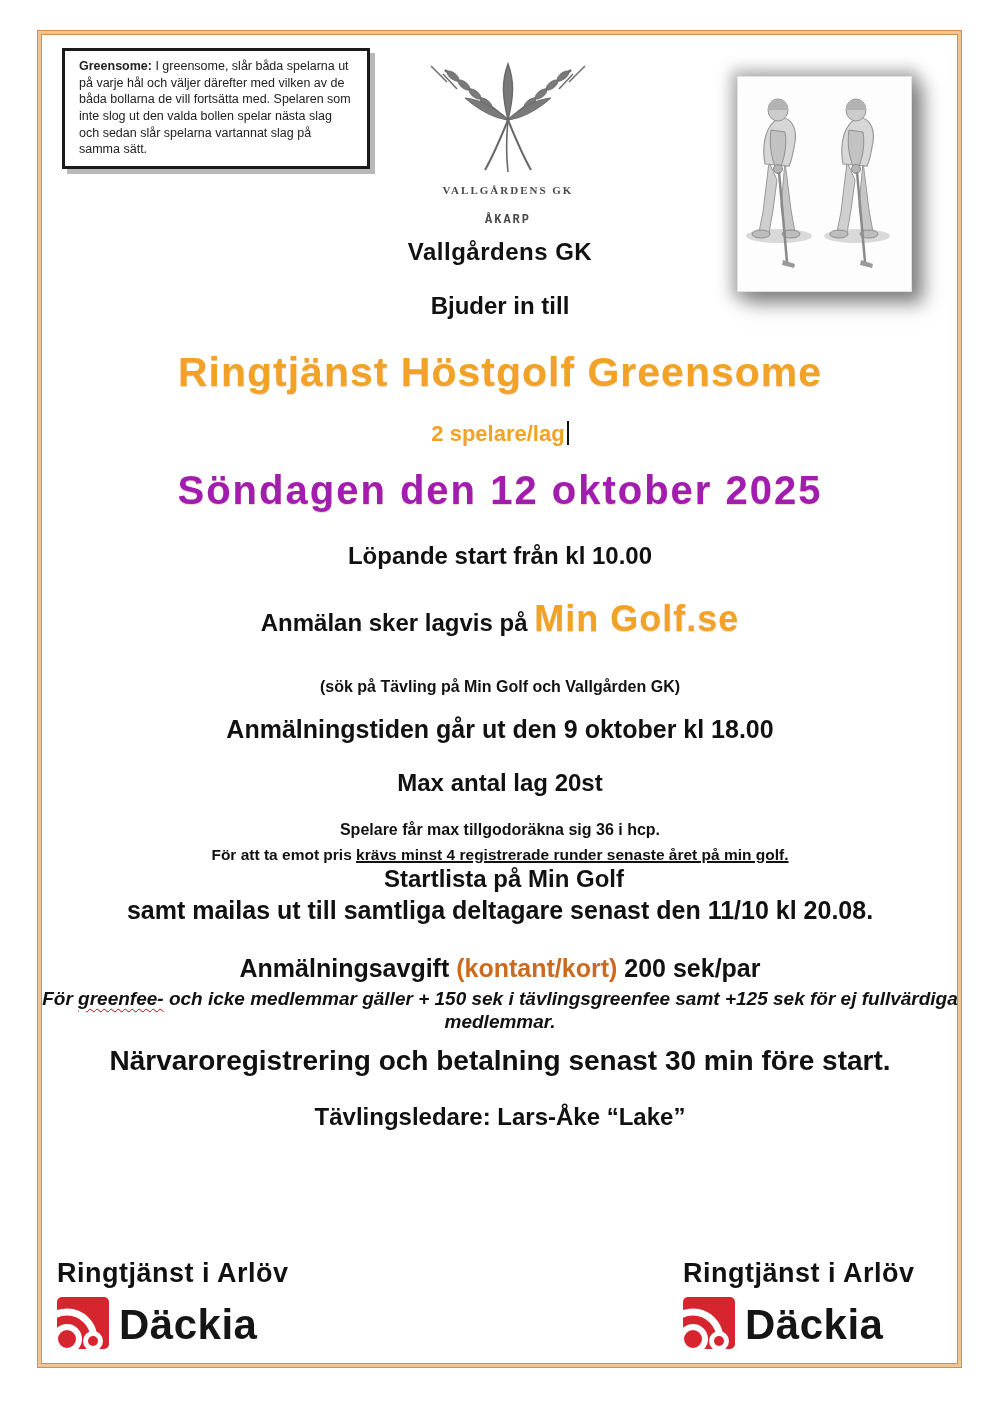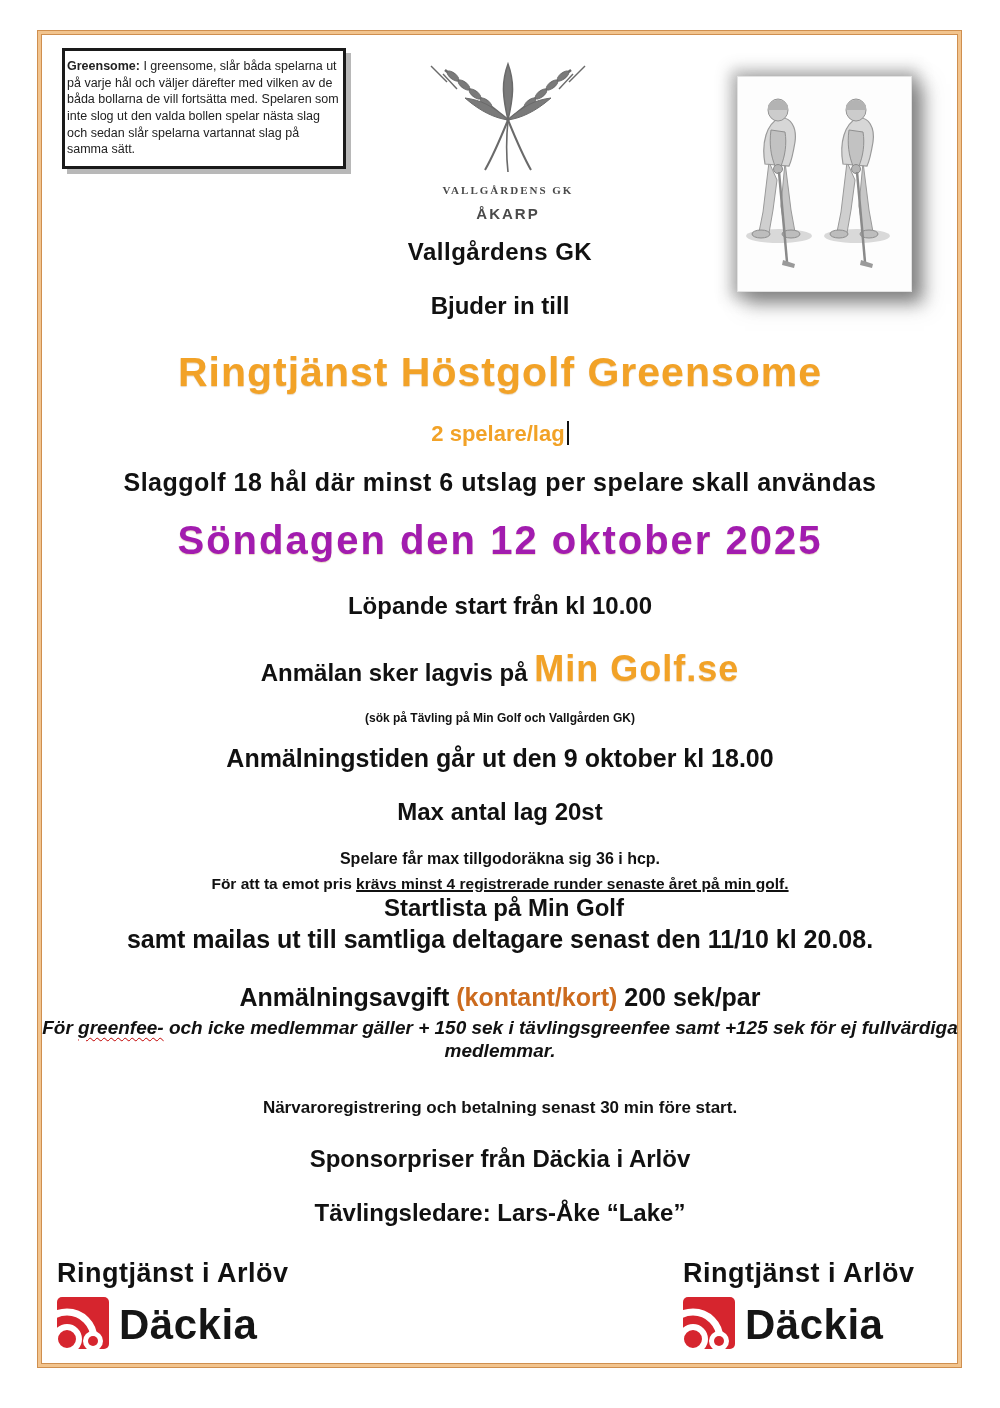--- a/index.html
+++ b/index.html
@@ -7,29 +7,29 @@
   body { font-family:"Liberation Sans", sans-serif; width:1000px; height:1408px; position:relative; overflow:hidden; }
 
   .page { position:absolute; inset:0; background:#ffffff; }
 
   
   .frame-outer { position:absolute; left:37px; top:30px; width:925px; height:1338px; border:1px solid #cf8f4f; pointer-events:none; }
   .frame-mid   { position:absolute; inset:0; border:3px solid #f2c48e; }
   .frame-inner { position:absolute; inset:0; border:1px solid #cf8f4f; }
 
   
-  .greensome-box { position:absolute; left:62px; top:48px; width:284px; height:121px;
+  .greensome-box { position:absolute; left:62px; top:48px; width:308px; height:121px;
     background:#fff; border:3px solid #1a1a1a; box-shadow:5px 5px 0 #b8b8b8;
-    padding:7px 2px; font-size:12.5px; line-height:1.33; color:#222; font-weight:500; }
+    padding:7px 14px; font-size:12.5px; line-height:1.33; color:#222; font-weight:500; }
   .greensome-box b { font-weight:bold; }
 
   
   .club-logo { position:absolute; left:398px; top:58px; width:220px; text-align:center; color:#5a5a5a; }
   .club-logo .name { font-family:"Liberation Serif", serif; font-weight:bold; font-size:11px; letter-spacing:2px; color:#4a4a4a; margin-top:2px; }
-  .club-logo .city { font-family:Liberation Sans, sans-serif; font-weight:bold; font-size:15px; letter-spacing:2px; color:#4a4a4a; margin-top:9px; }
+  .club-logo .city { font-family:Liberation Mono, monospace; font-weight:bold; font-size:12px; letter-spacing:2px; color:#4a4a4a; margin-top:17px; }
 
   
   .golfers-pic { position:absolute; left:737px; top:76px; width:175px; height:216px;
     background:#fdfdfd; border:1px solid #e2e2e2;
     box-shadow:0 0 14px 6px rgba(90,90,90,0.45), 10px 10px 18px 2px rgba(80,80,80,0.55);
     display:flex; align-items:center; justify-content:center; }
 
   
   .content { position:absolute; left:0; top:238px; width:1000px; text-align:center; color:#111; }
   .line { font-weight:bold; }
@@ -39,36 +39,36 @@
   .title-line  { font-size:41px; color:#f2a227; letter-spacing:1px; margin-top:29px; text-shadow:0 1px 1px rgba(150,90,0,0.25); }
   .team-line   { font-size:22px; color:#f2a227; margin-top:25px; }
   .cursor { display:inline-block; width:2px; height:24px; background:#111; vertical-align:-4px; margin-left:2px; }
 
   .format-line { font-size:25px; margin-top:21px; letter-spacing:0.5px; }
   .date-line   { font-size:40px; color:#a21caf; letter-spacing:2px; margin-top:21px; text-shadow:0 1px 1px rgba(150,90,0,0.25); }
   .start-line  { font-size:24px; margin-top:29px; }
 
   .signup-line { font-size:24px; margin-top:28px; }
   .signup-site { font-size:36px; color:#f2a227; letter-spacing:1px; text-shadow:0 1px 1px rgba(150,90,0,0.25); }
-  .hint-line   { font-size:12px; margin-top:21px; }
+  .hint-line   { font-size:16px; margin-top:38px; }
   .deadline-line { font-size:25px; margin-top:19px; }
   .max-line    { font-size:24px; margin-top:25px; }
 
   .hcp-line    { font-size:16px; margin-top:24px; }
   .prize-line  { font-size:15.5px; margin-top:7px; }
   .prize-line .underlined { text-decoration:underline; text-decoration-thickness:1.5px; }
   .startlist-line1 { font-size:24px; margin-top:1px;padding-left:8px; }
   .startlist-line2 { font-size:25px; margin-top:3px; }
 
   .fee-line    { font-size:25px; margin-top:29px; }
   .fee-payment { color:#cc6b1e; }
   .greenfee-line { font-size:19px; font-style:italic; line-height:1.22; margin-top:4px; padding:0 22px; }
   .squiggle { text-decoration:underline wavy #c00000 1px; text-underline-offset:3px; }
 
-  .registration-line { font-size:17px; margin-top:36px; }
+  .registration-line { font-size:28px; margin-top:12px; }
   .sponsor-line { font-size:24px; margin-top:27px; }
   .leader-line  { font-size:24px; margin-top:26px; }
 
   
   .footer-logo { position:absolute; width:330px; }
   .footer-logo.left  { left:57px;  top:1258px; }
   .footer-logo.right { left:683px; top:1258px; }
   .footer-company { font-size:27px; font-weight:bold; color:#111; letter-spacing:0.5px; }
   .logo-row { display:flex; align-items:flex-end; margin-top:8px; gap:10px; }
   .daeckia-wordmark { font-size:42px; font-weight:bold; color:#151515; letter-spacing:0.5px; }
@@ -155,21 +155,20 @@
       <use href="#golfer" x="78" y="0"></use>
     </svg>
   </div>
 
   <div class="content">
     <div class="line club-line">Vallgårdens GK</div>
     <div class="line invite-line">Bjuder in till</div>
     <div class="line title-line">Ringtjänst Höstgolf Greensome</div>
     <div class="line team-line"><span>2 spelare/lag</span><span class="cursor"></span></div>
 
-    <div class="line format-line">Slaggolf 18 hål där minst 6 utslag per spelare skall användas</div>
     <div class="line date-line">Söndagen den 12 oktober 2025</div>
     <div class="line start-line">Löpande start från kl 10.00</div>
 
     <div class="line signup-line">
       <span>Anmälan sker lagvis på </span><span class="signup-site">Min Golf.se</span>
     </div>
     <div class="line hint-line">(sök på Tävling på Min Golf och Vallgården GK)</div>
     <div class="line deadline-line">Anmälningstiden går ut den 9 oktober kl 18.00</div>
     <div class="line max-line">Max antal lag 20st</div>
 
@@ -181,21 +180,20 @@
     <div class="line startlist-line2">samt mailas ut till samtliga deltagare senast den 11/10 kl 20.08.</div>
 
     <div class="line fee-line">
       <span>Anmälningsavgift </span><span class="fee-payment">(kontant/kort)</span><span> 200 sek/par</span>
     </div>
     <div class="line greenfee-line">
       <span>För </span><span class="squiggle">greenfee-</span><span> och icke medlemmar gäller + 150 sek i tävlingsgreenfee samt +125 sek för ej fullvärdiga medlemmar.</span>
     </div>
 
     <div class="line registration-line">Närvaroregistrering och betalning senast 30 min före start.</div>
-    <div class="line sponsor-line">Sponsorpriser från Däckia i Arlöv</div>
     <div class="line leader-line">Tävlingsledare: Lars-Åke “Lake”</div>
   </div>
 
   <div class="footer-logo left">
     <div class="footer-company">Ringtjänst i Arlöv</div>
     <div class="logo-row">
       <svg width="52" height="52" viewBox="0 0 52 52" aria-hidden="true">
         <rect x="0" y="0" width="52" height="52" rx="5" fill="#d6252e"></rect>
         <circle cx="10" cy="42" r="27" fill="none" stroke="#ffffff" stroke-width="7"></circle>
         <circle cx="10" cy="42" r="12" fill="none" stroke="#ffffff" stroke-width="6"></circle>

